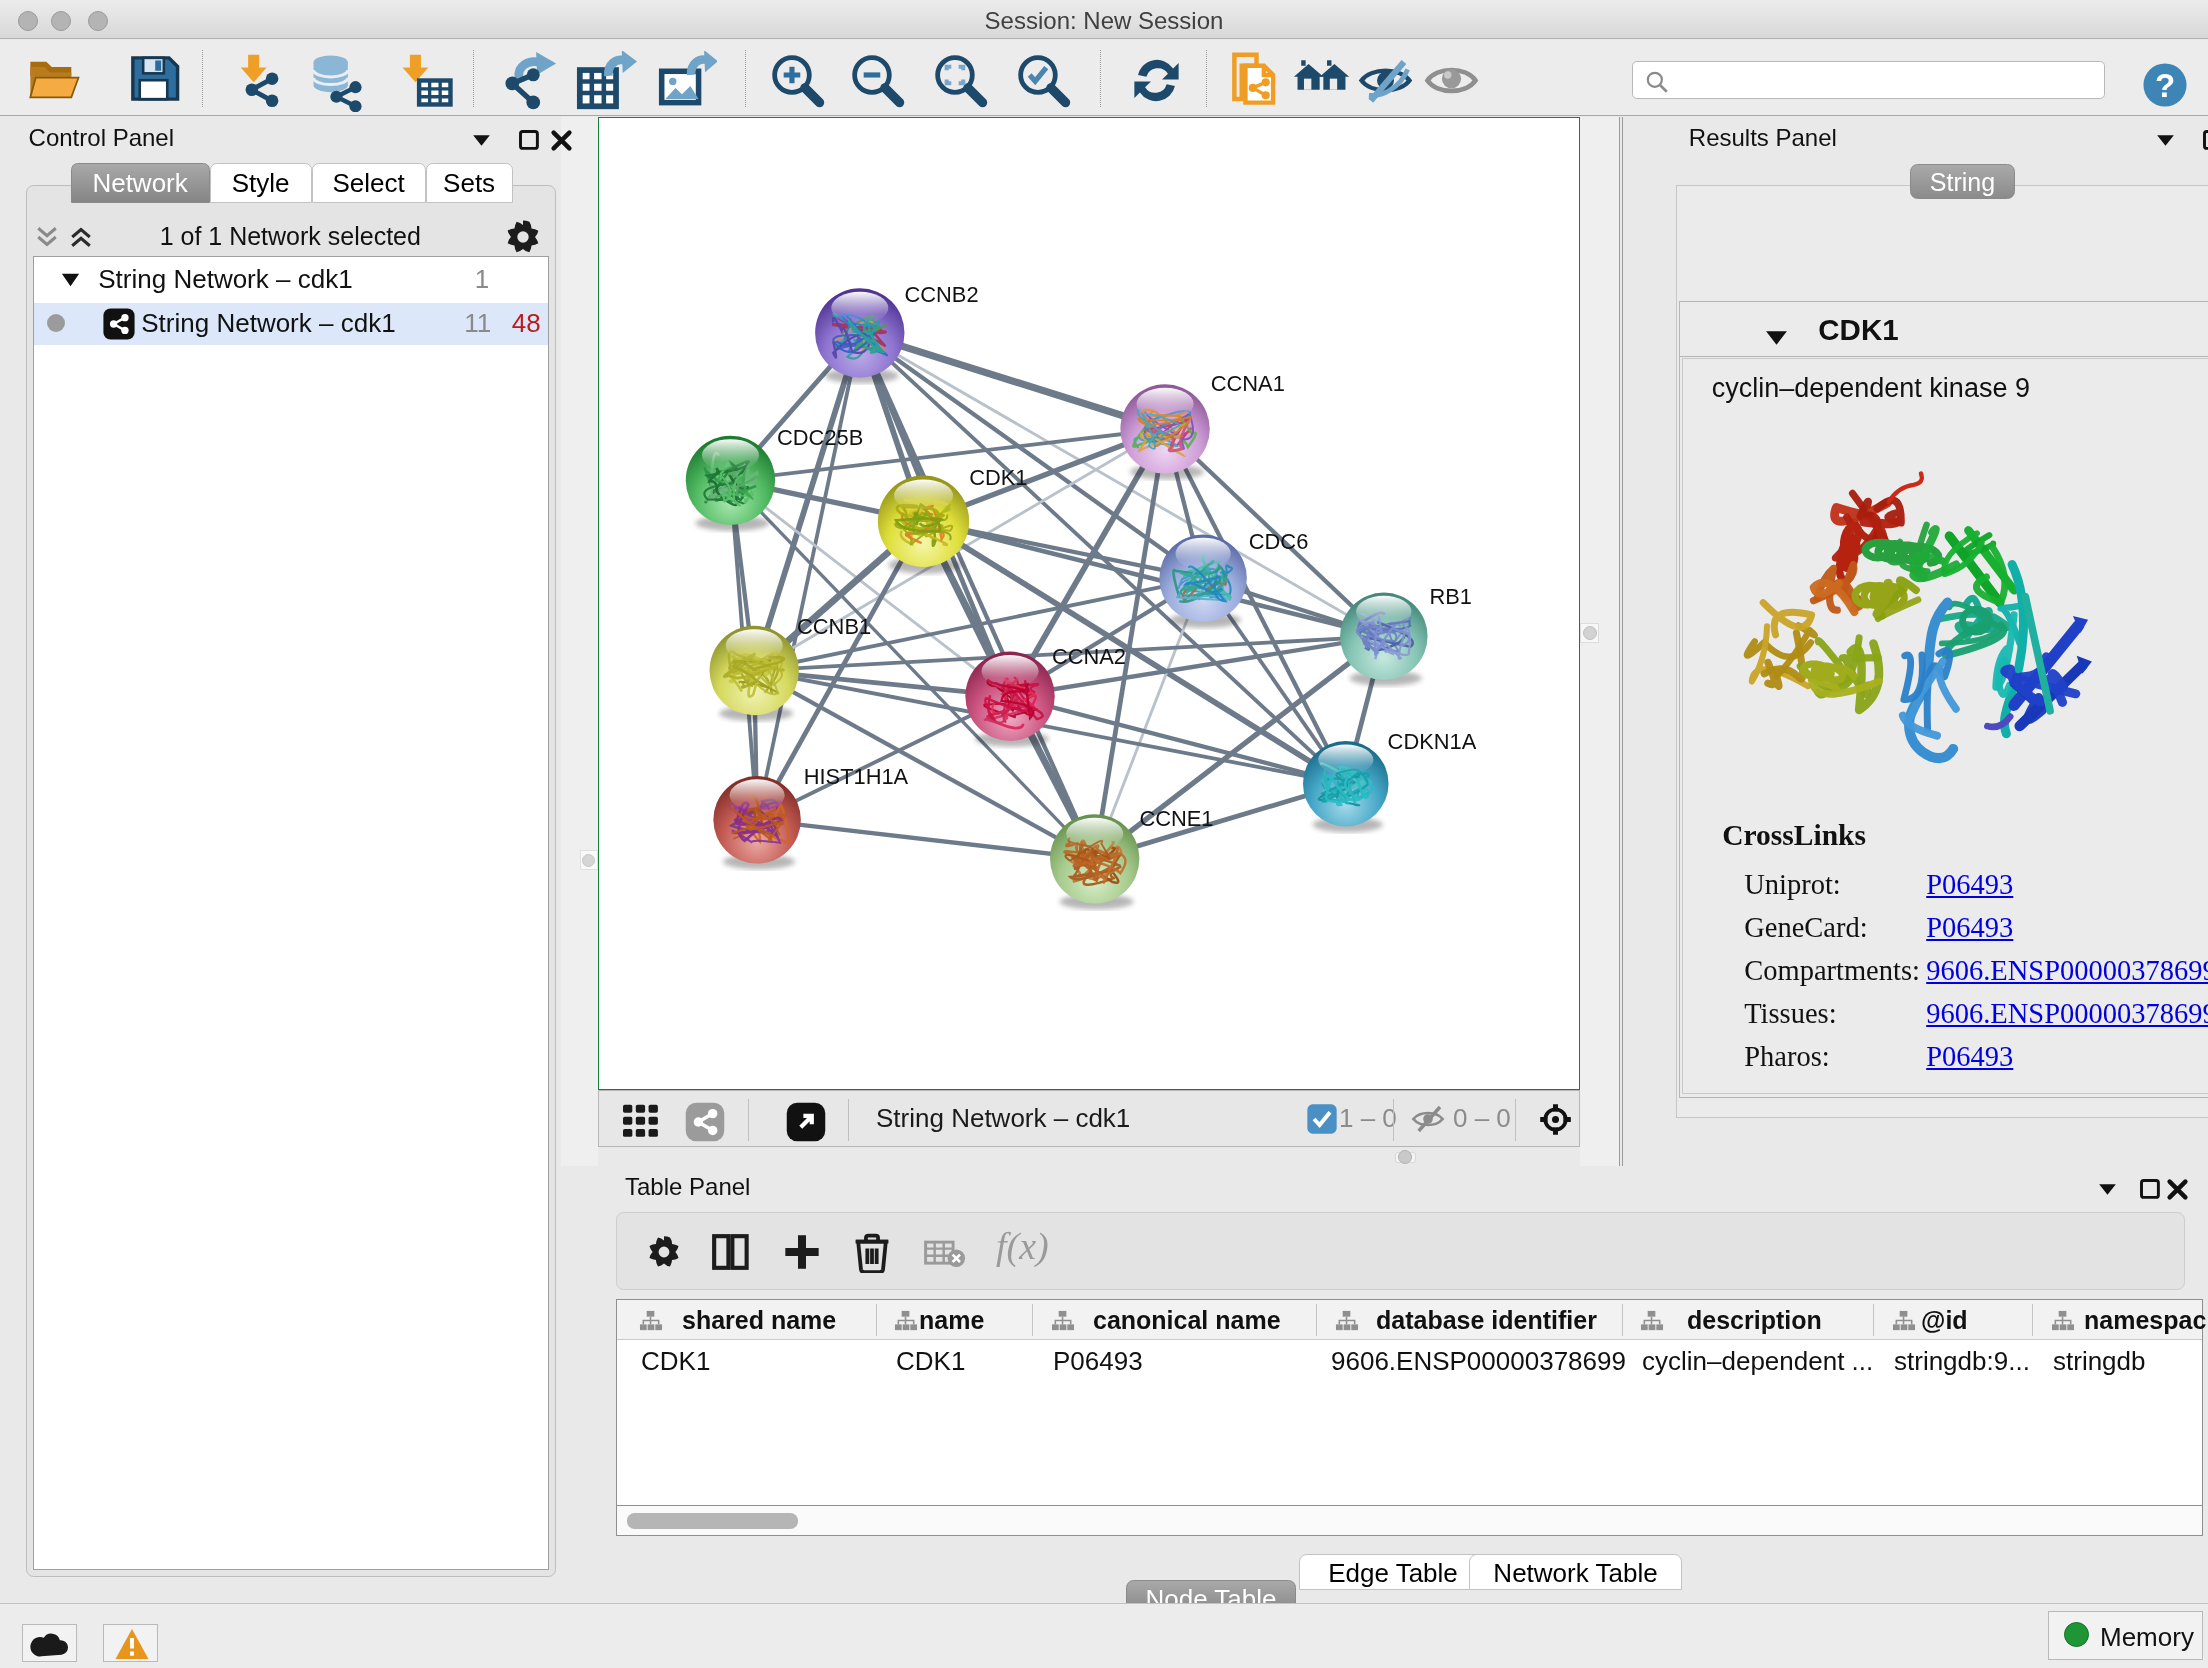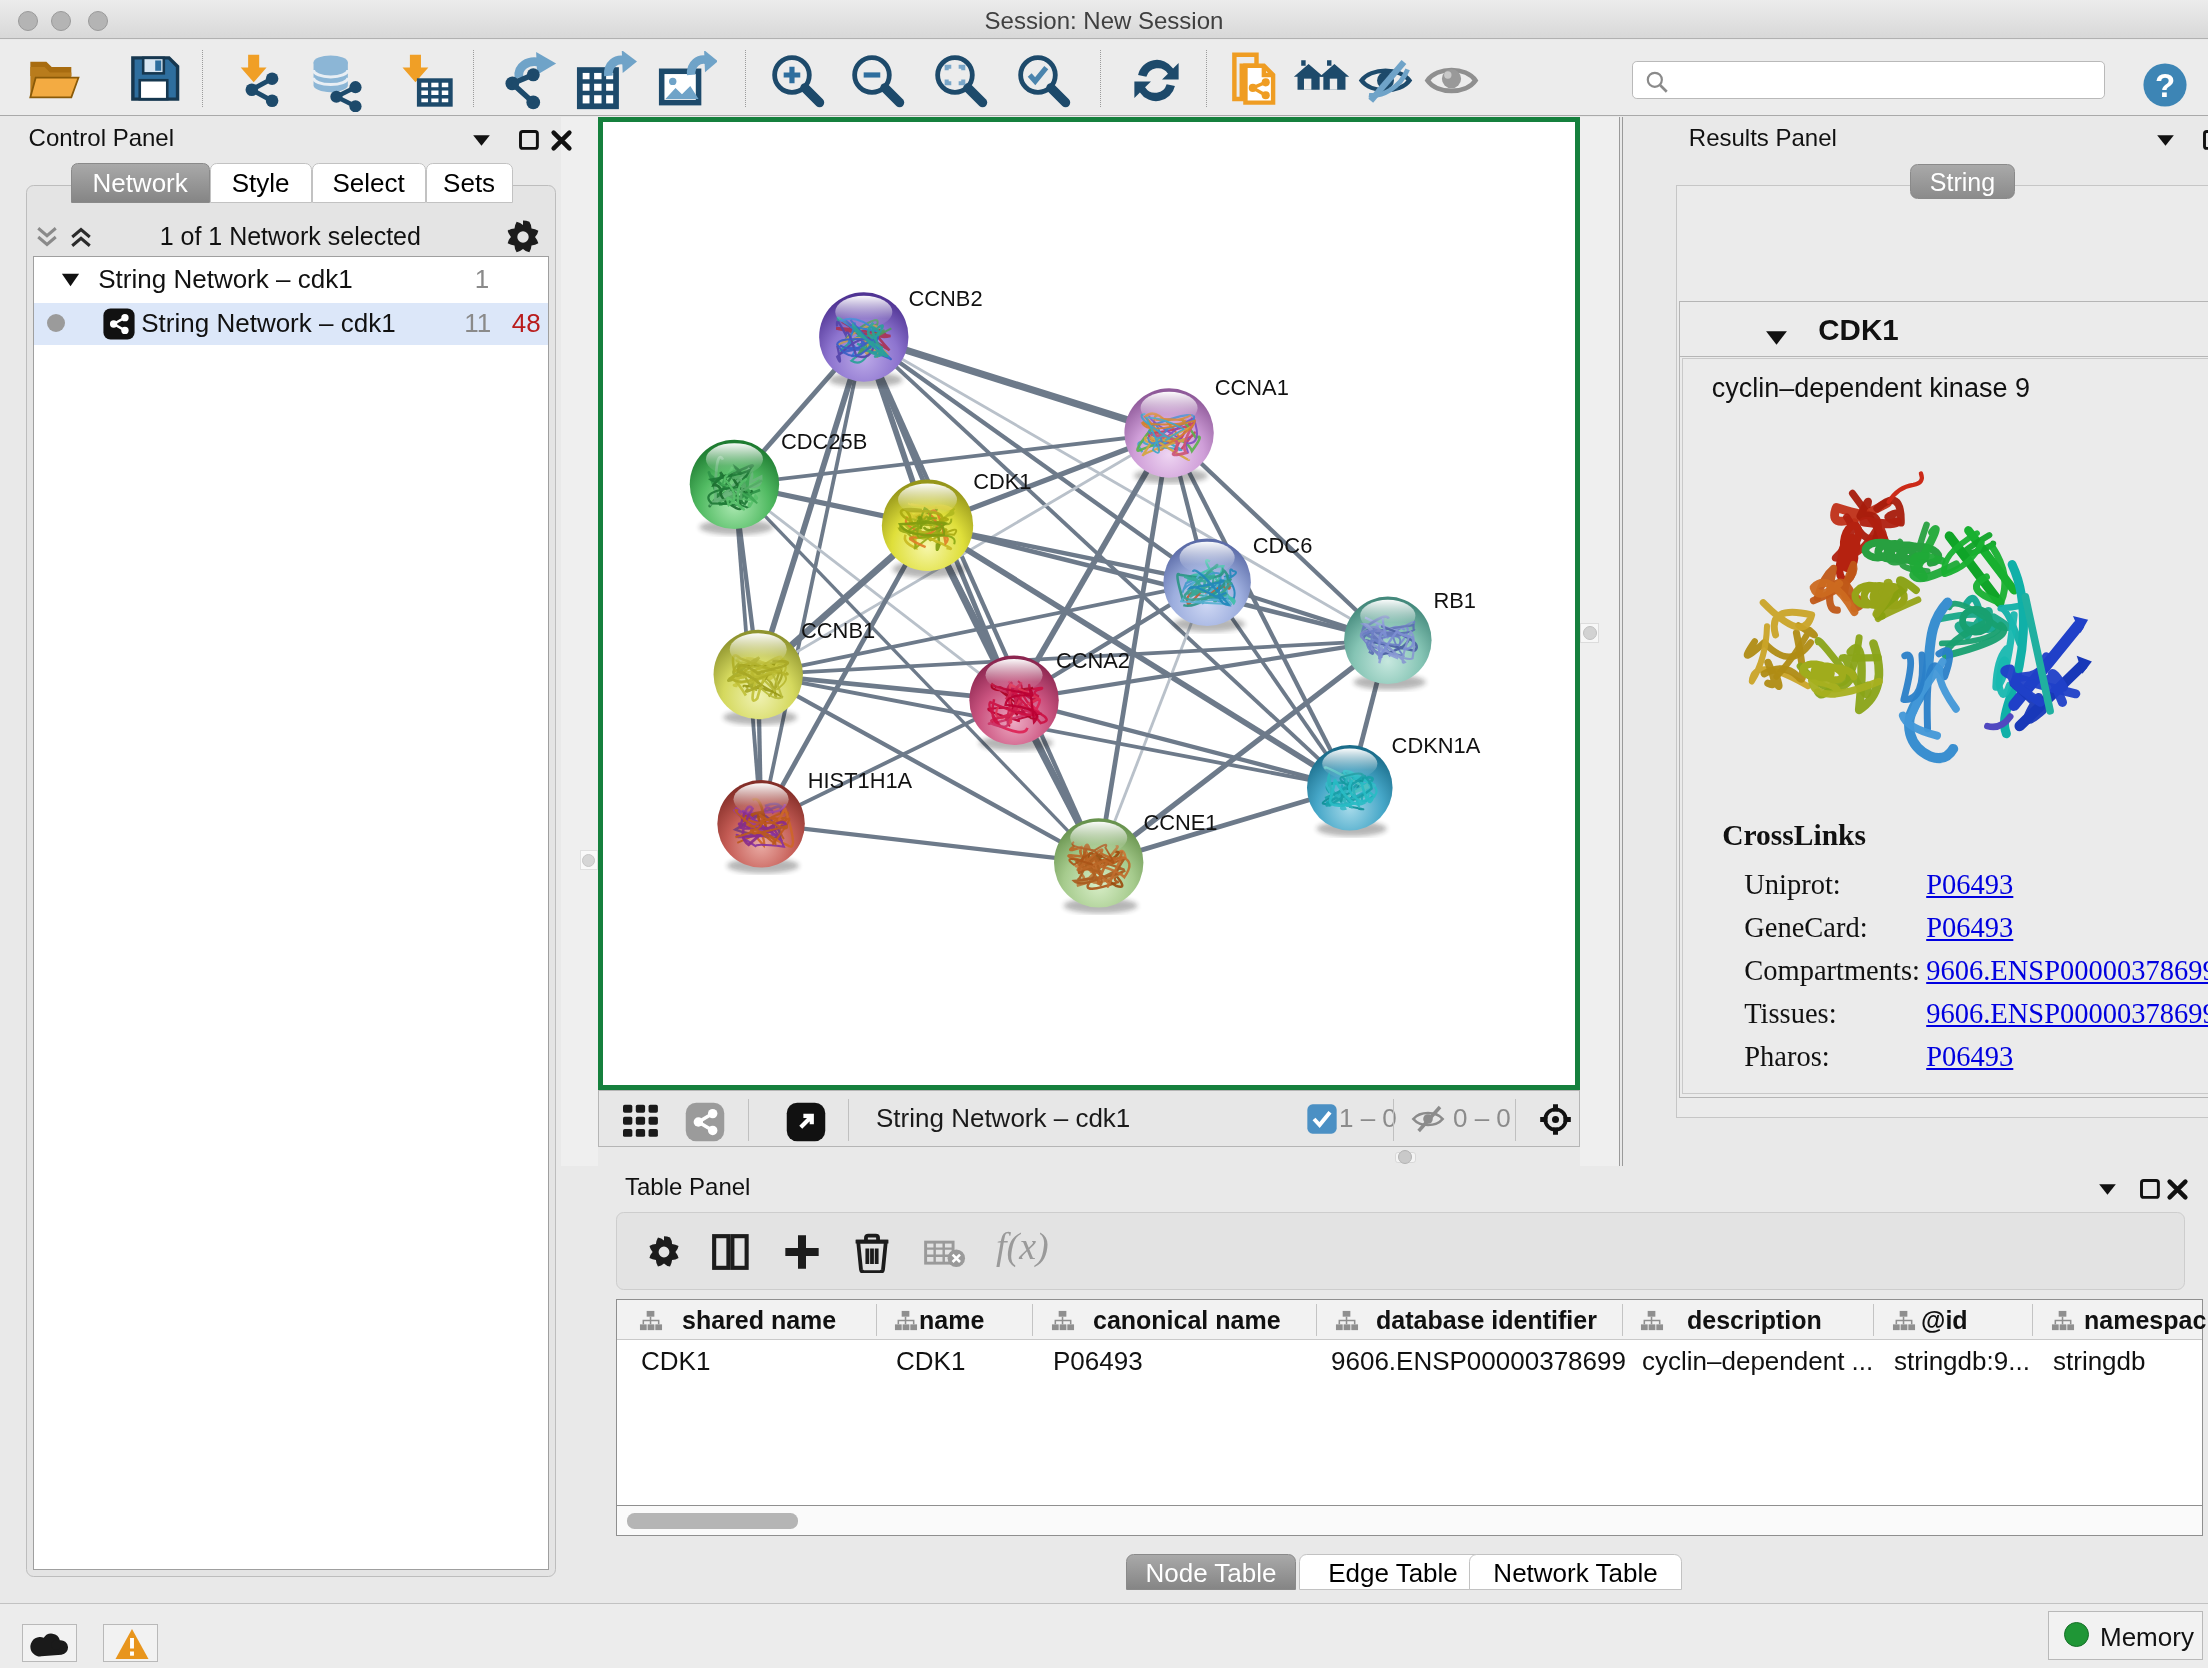--- a/index.html
+++ b/index.html
@@ -35,38 +35,38 @@
   border-radius:6.7px 6.7px 0 0; }
 .tabsel { background:linear-gradient(#a9a9a9,#858585); color:#fff; border-color:#8a8a8a; }
 #cbox { position:absolute; left:18px; top:68px; width:530px; height:1392px;
   background:#e4e4e4; border:1px solid #bdbdbd; border-radius:7.6px; }
 #chead { position:absolute; left:5.7px; top:28.5px; width:516px; height:46px; }
 #clist { position:absolute; left:6.7px; top:70px; width:516px; height:1314px;
   background:#fff; border:1px solid #9f9f9f; }
 
 #netpanel { left:598px; top:117px; width:982px; height:1049px; }
 #netcanvas { position:absolute; left:0; top:0; width:982px; height:973px;
-  background:#fff; border:5px solid #15803d; }
+  background:#fff; border:1px solid #15803d; }
 #netbar { position:absolute; left:0; top:973px; width:982px; height:57px;
   background:#e7e7e7; border:1px solid #b5b5b5; }
 
 #resultspanel { left:1685px; top:117px; width:584px; height:1049px; background:#e9e9e9; }
 
 #tablepanel { left:571px; top:1166px; width:1638px; height:414px; background:#e9e9e9; }
 
 #statusbar { left:0; top:1603px; width:2208px; height:66px; background:#ececec;
   border-top:1px solid #c2c2c2; }
 .hdiv { position:absolute; top:3.8px; height:32px; border-left:1px solid #c4c4c4; }
 .hico { position:absolute; top:8.6px; width:26px; height:24px; }
 .htxt { position:absolute; top:5.7px; font-size:25px; color:#111;font-weight:bold; }
 .dtxt { position:absolute; top:46px; font-size:26px; color:#111; }
 .btab { position:absolute; top:0; height:36px; font-size:26px; text-align:center;
   line-height:36px; background:#fff; border:1px solid #c2c2c2; color:#000;
   border-radius:7.6px 7.6px 0 0; }
-.btabsel { background:linear-gradient(#a9a9a9,#858585); color:#fff; border-color:#8a8a8a; }
+.btabsel { background:linear-gradient(#a9a9a9,#858585); color:#fff; border-color:#8a8a8a;margin-top:26px; }
 .sbtn { position:absolute; background:#f2f2f2; border:1px solid #b9b9b9; }
 </style>
 </head>
 <body>
 <div class="abs" id="titlebar">
   <div class="tl" style="left:18px"></div>
   <div class="tl" style="left:51px"></div>
   <div class="tl" style="left:88px"></div>
   <div id="title">Session: New Session</div>
 </div>

